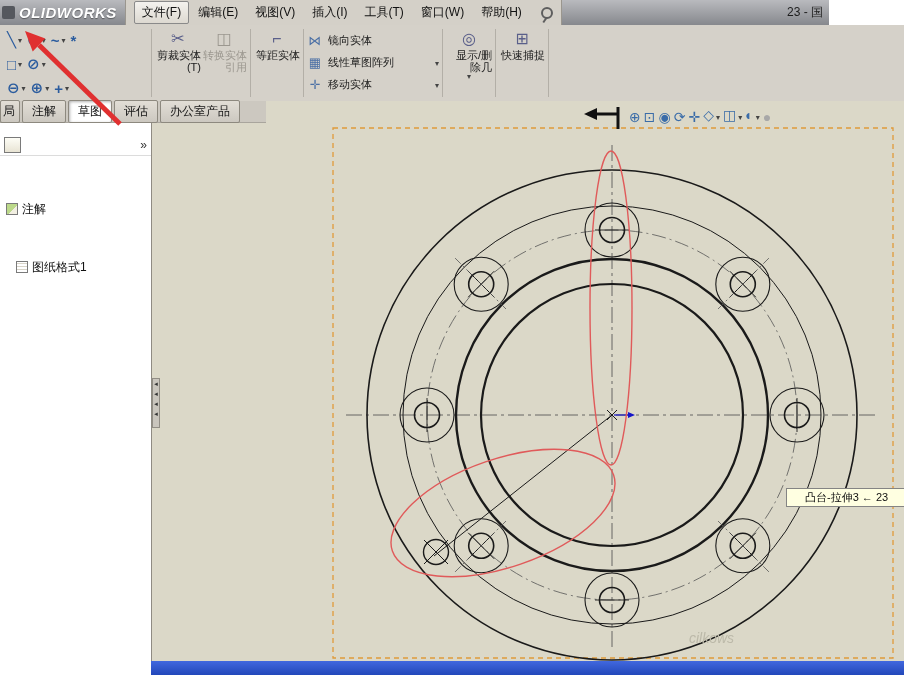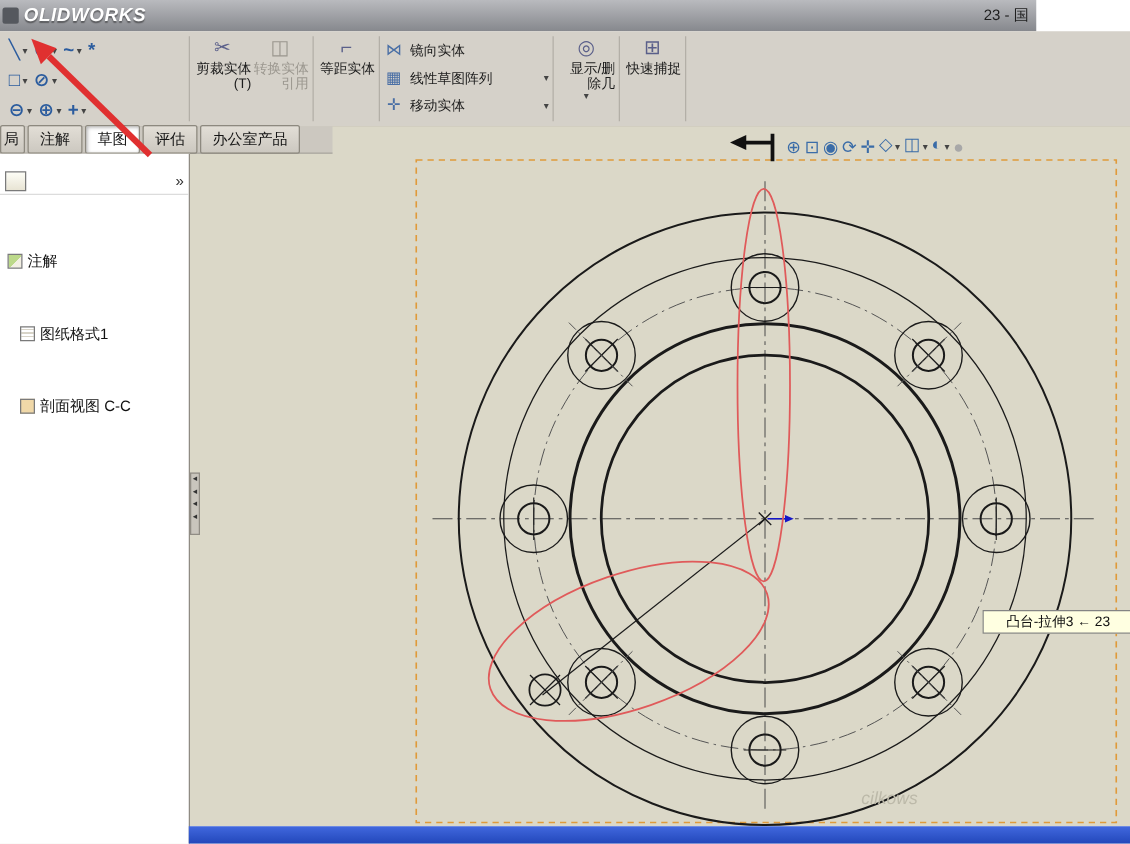--- a/index.html
+++ b/index.html
@@ -86,20 +86,30 @@
   .arrow-overlay{position:absolute;left:0;top:0;z-index:50;pointer-events:none;}
 </style>
 </head>
 <body>
 
 <div id="app">
 
   <div class="titlebar">
     <span class="app-icon"></span>
     <span class="logo">OLIDWORKS</span>
+    <div class="menustrip">
+      <span class="menu-item pressed">文件(F)</span>
+      <span class="menu-item">编辑(E)</span>
+      <span class="menu-item">视图(V)</span>
+      <span class="menu-item">插入(I)</span>
+      <span class="menu-item">工具(T)</span>
+      <span class="menu-item">窗口(W)</span>
+      <span class="menu-item">帮助(H)</span>
+      <span class="pin-icon"></span>
+    </div>
     <span class="title-right">23 - 国</span>
   </div>
 
   <div class="toolbar">
     <div class="sketch-grid">
       <div class="sk-row">
         <span class="tool caret">
             <span>╲</span>
           </span>
         <span class="tool caret">
@@ -297,24 +307,20 @@
     </div>
     <div class="tree">
       <div class="tree-item">
         <span class="ticon t-annotation"></span>
         <span>注解</span>
       </div>
       <div class="tree-item child">
         <span class="ticon t-sheetformat"></span>
         <span>图纸格式1</span>
       </div>
-      <div class="tree-item child">
-        <span class="ticon t-section"></span>
-        <span>剖面视图 C-C</span>
-      </div>
     </div>
   </div>
 
   <div class="splitter">◂<br>◂<br>◂<br>◂</div>
 
   <div class="taskbar"></div>
 
   <svg class="arrow-overlay" width="904" height="675" viewBox="0 0 904 675">
     <line x1="39" y1="45" x2="120" y2="124" stroke="#e03030" stroke-width="5"></line>
     <polygon points="25,31 45.3,38.6 32.7,51.4" fill="#e03030"></polygon>

